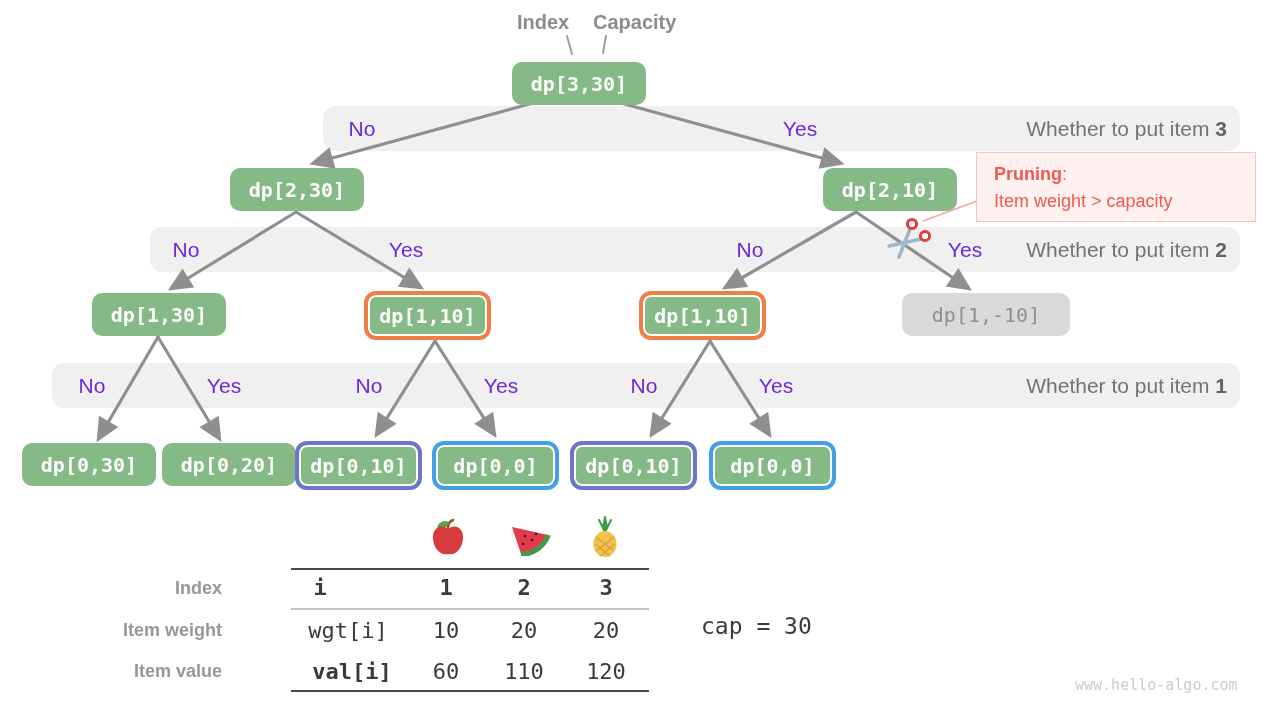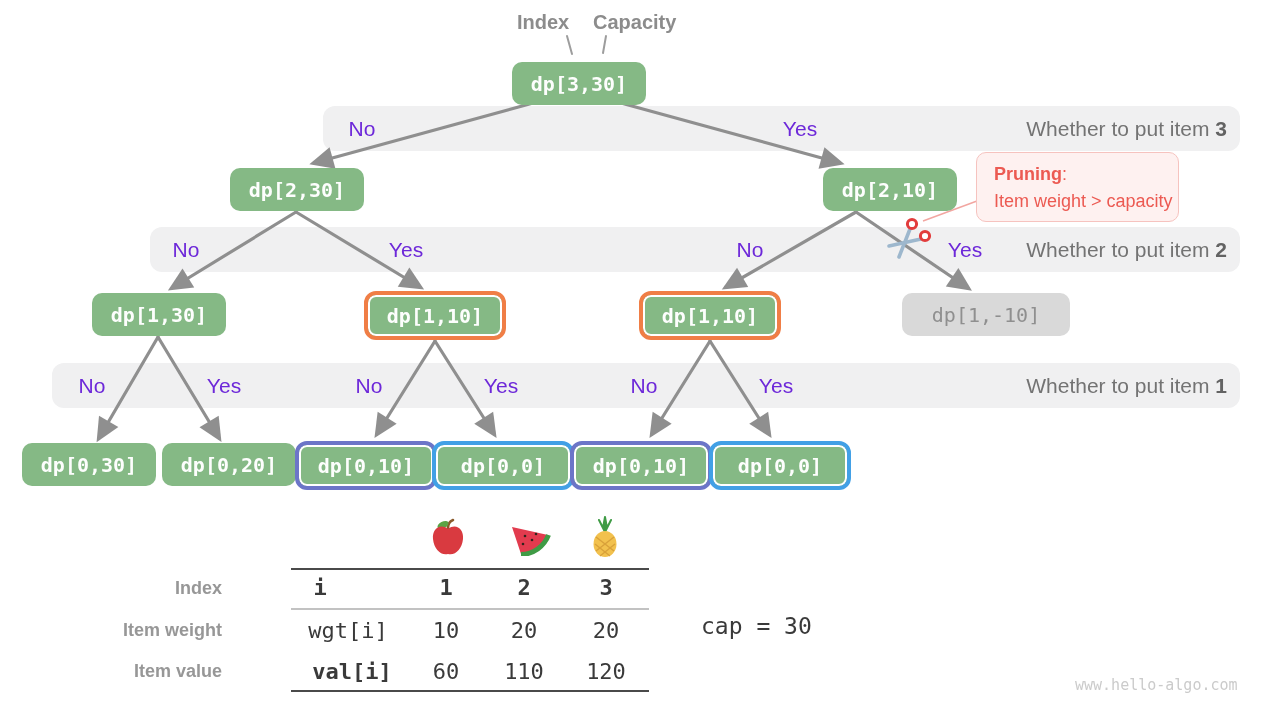--- a/index.html
+++ b/index.html
@@ -15,36 +15,36 @@
   .band .blabel { position:absolute; right:13px; top:50%; transform:translateY(-50%);
                   font-size:21px; color:#737373; white-space:nowrap; }
   .band .blabel b { font-weight:bold; color:#636363; }
 
   
   .node { position:absolute; z-index:3; display:flex; align-items:center; justify-content:center;
           background:#85b985; color:#fdfefd; border-radius:10px;
           font-family:"DejaVu Sans Mono","Liberation Mono",monospace;
           font-weight:bold; font-size:20px; white-space:nowrap; }
   .node.plain   { width:134px; height:43px; }
-  .node.bordered{ width:142px; height:49px; border-radius:12px;
+  .node.bordered{ width:127px; height:49px; border-radius:12px;
                   box-shadow: inset 0 0 0 2px #ffffff; }
   .node.b-orange{ border:4px solid #f07e46; }
   .node.b-blue  { border:4px solid #42a0e6; }
   .node.b-purple{ border:4px solid #6c75c8; }
   .node.gray    { background:#d9d9d9; color:#8f8f8f; font-weight:normal; }
 
   
   .edges { position:absolute; inset:0; z-index:2; pointer-events:none; }
 
   
   .axis-label { position:absolute; font-weight:bold; font-size:20px; color:#8c8c8c; z-index:3; }
 
   
-  .pruning-box { position:absolute; left:976px; top:152px; width:203px; height:70px;
-                 background:#fef1f0; border:1.5px solid #f6c3bf; border-radius:10px;
+  .pruning-box { position:absolute; left:976px; top:152px; width:280px; height:70px;
+                 background:#fef1f0; border:1.5px solid #f6c3bf; border-radius:0;
                  z-index:4; padding:8px 0 0 17px; line-height:27px; font-size:18px; }
   .pruning-box .ptitle { font-weight:bold; color:#ec5a52; }
   .pruning-box .pcolon { color:#ec5a52; }
   .pruning-box .pdetail{ color:#ec5a52; }
 
   
   .tline { position:absolute; background:#4a4a4a; height:2px; z-index:1; }
   .tline.light { height:1.5px; background:#c2c2c2; }
   .mcell { position:absolute; transform:translateX(-50%);
            font-family:"DejaVu Sans Mono","Liberation Mono",monospace;

